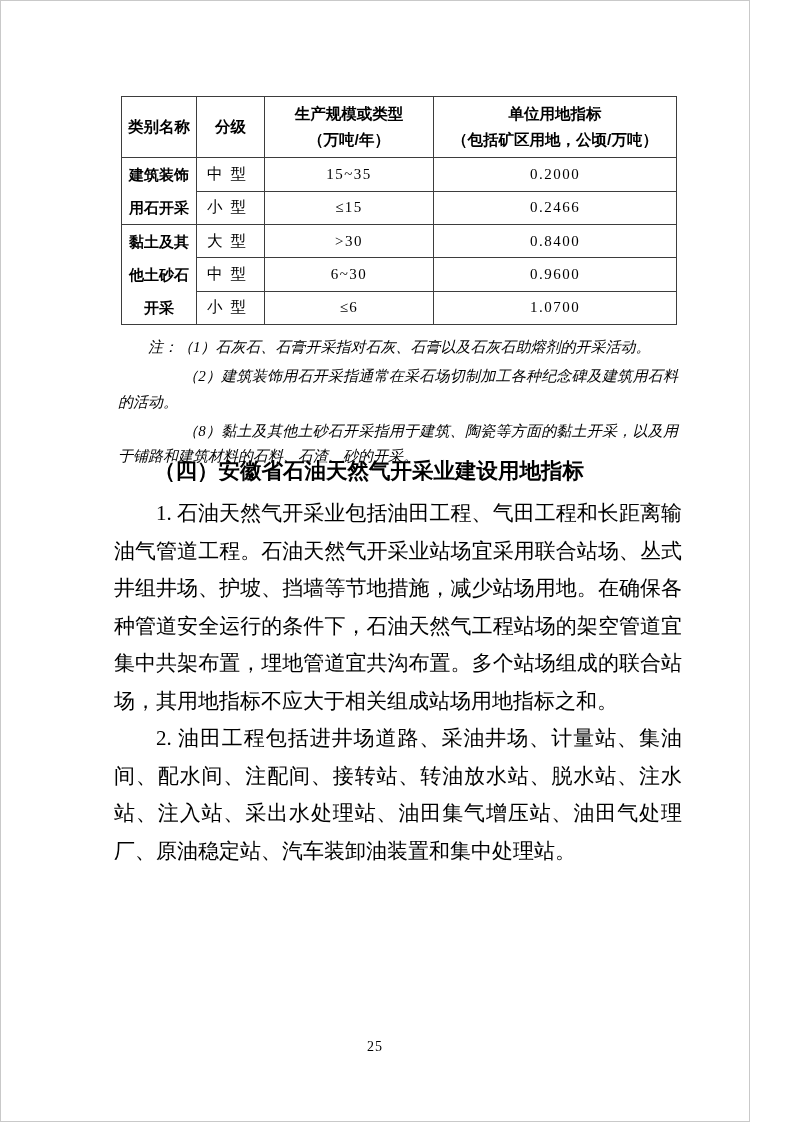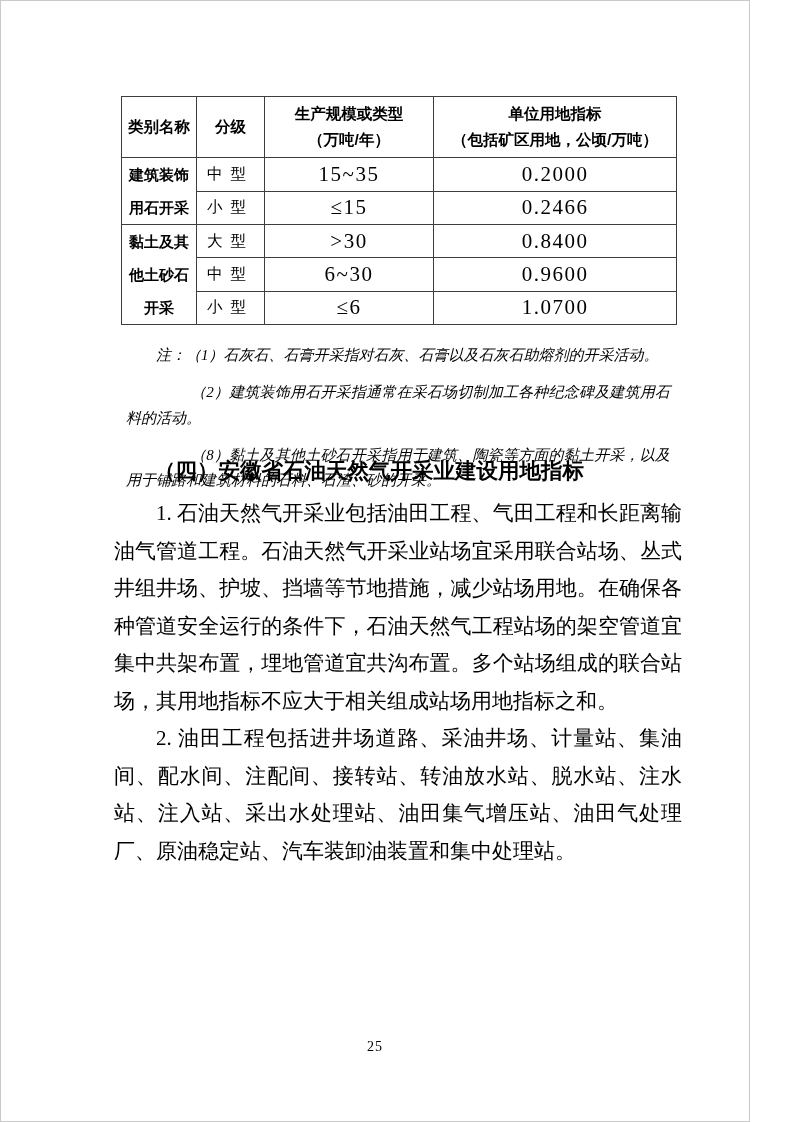--- a/index.html
+++ b/index.html
@@ -21,29 +21,29 @@
   tr.brow td{height:31px;}
   .hcell{
     font-family:"Liberation Sans","DejaVu Sans",sans-serif;
     font-weight:600;font-size:15.5px;line-height:26px;
   }
   .cat{
     font-family:"Liberation Sans","DejaVu Sans",sans-serif;
     font-weight:700;font-size:15px;line-height:33px;word-break:break-all;
   }
   .grade{font-size:15.5px;letter-spacing:8px;padding-left:8px;}
-  .num{font-size:21px;letter-spacing:1.5px;}
+  .num{font-size:15px;letter-spacing:1.5px;}
   
   .notes{
     position:absolute;left:113px;top:330px;width:568px;
     font-style:italic;font-size:15px;line-height:25.3px;
   }
   .note-1{text-indent:30px;}
   .note-2,.note-3{text-indent:65px;}
-  .notes p{margin:12px;text-align:justify;}
+  .notes p{margin:4px;text-align:justify;}
   
   .section-heading{
     position:absolute;left:113px;top:456px;width:568px;
     font-family:"Liberation Sans","DejaVu Sans",sans-serif;
     font-weight:700;font-size:21.5px;line-height:28px;text-indent:40px;
     margin:0;
   }
   
   .bodytext{
     position:absolute;left:113px;top:494px;width:568px;

